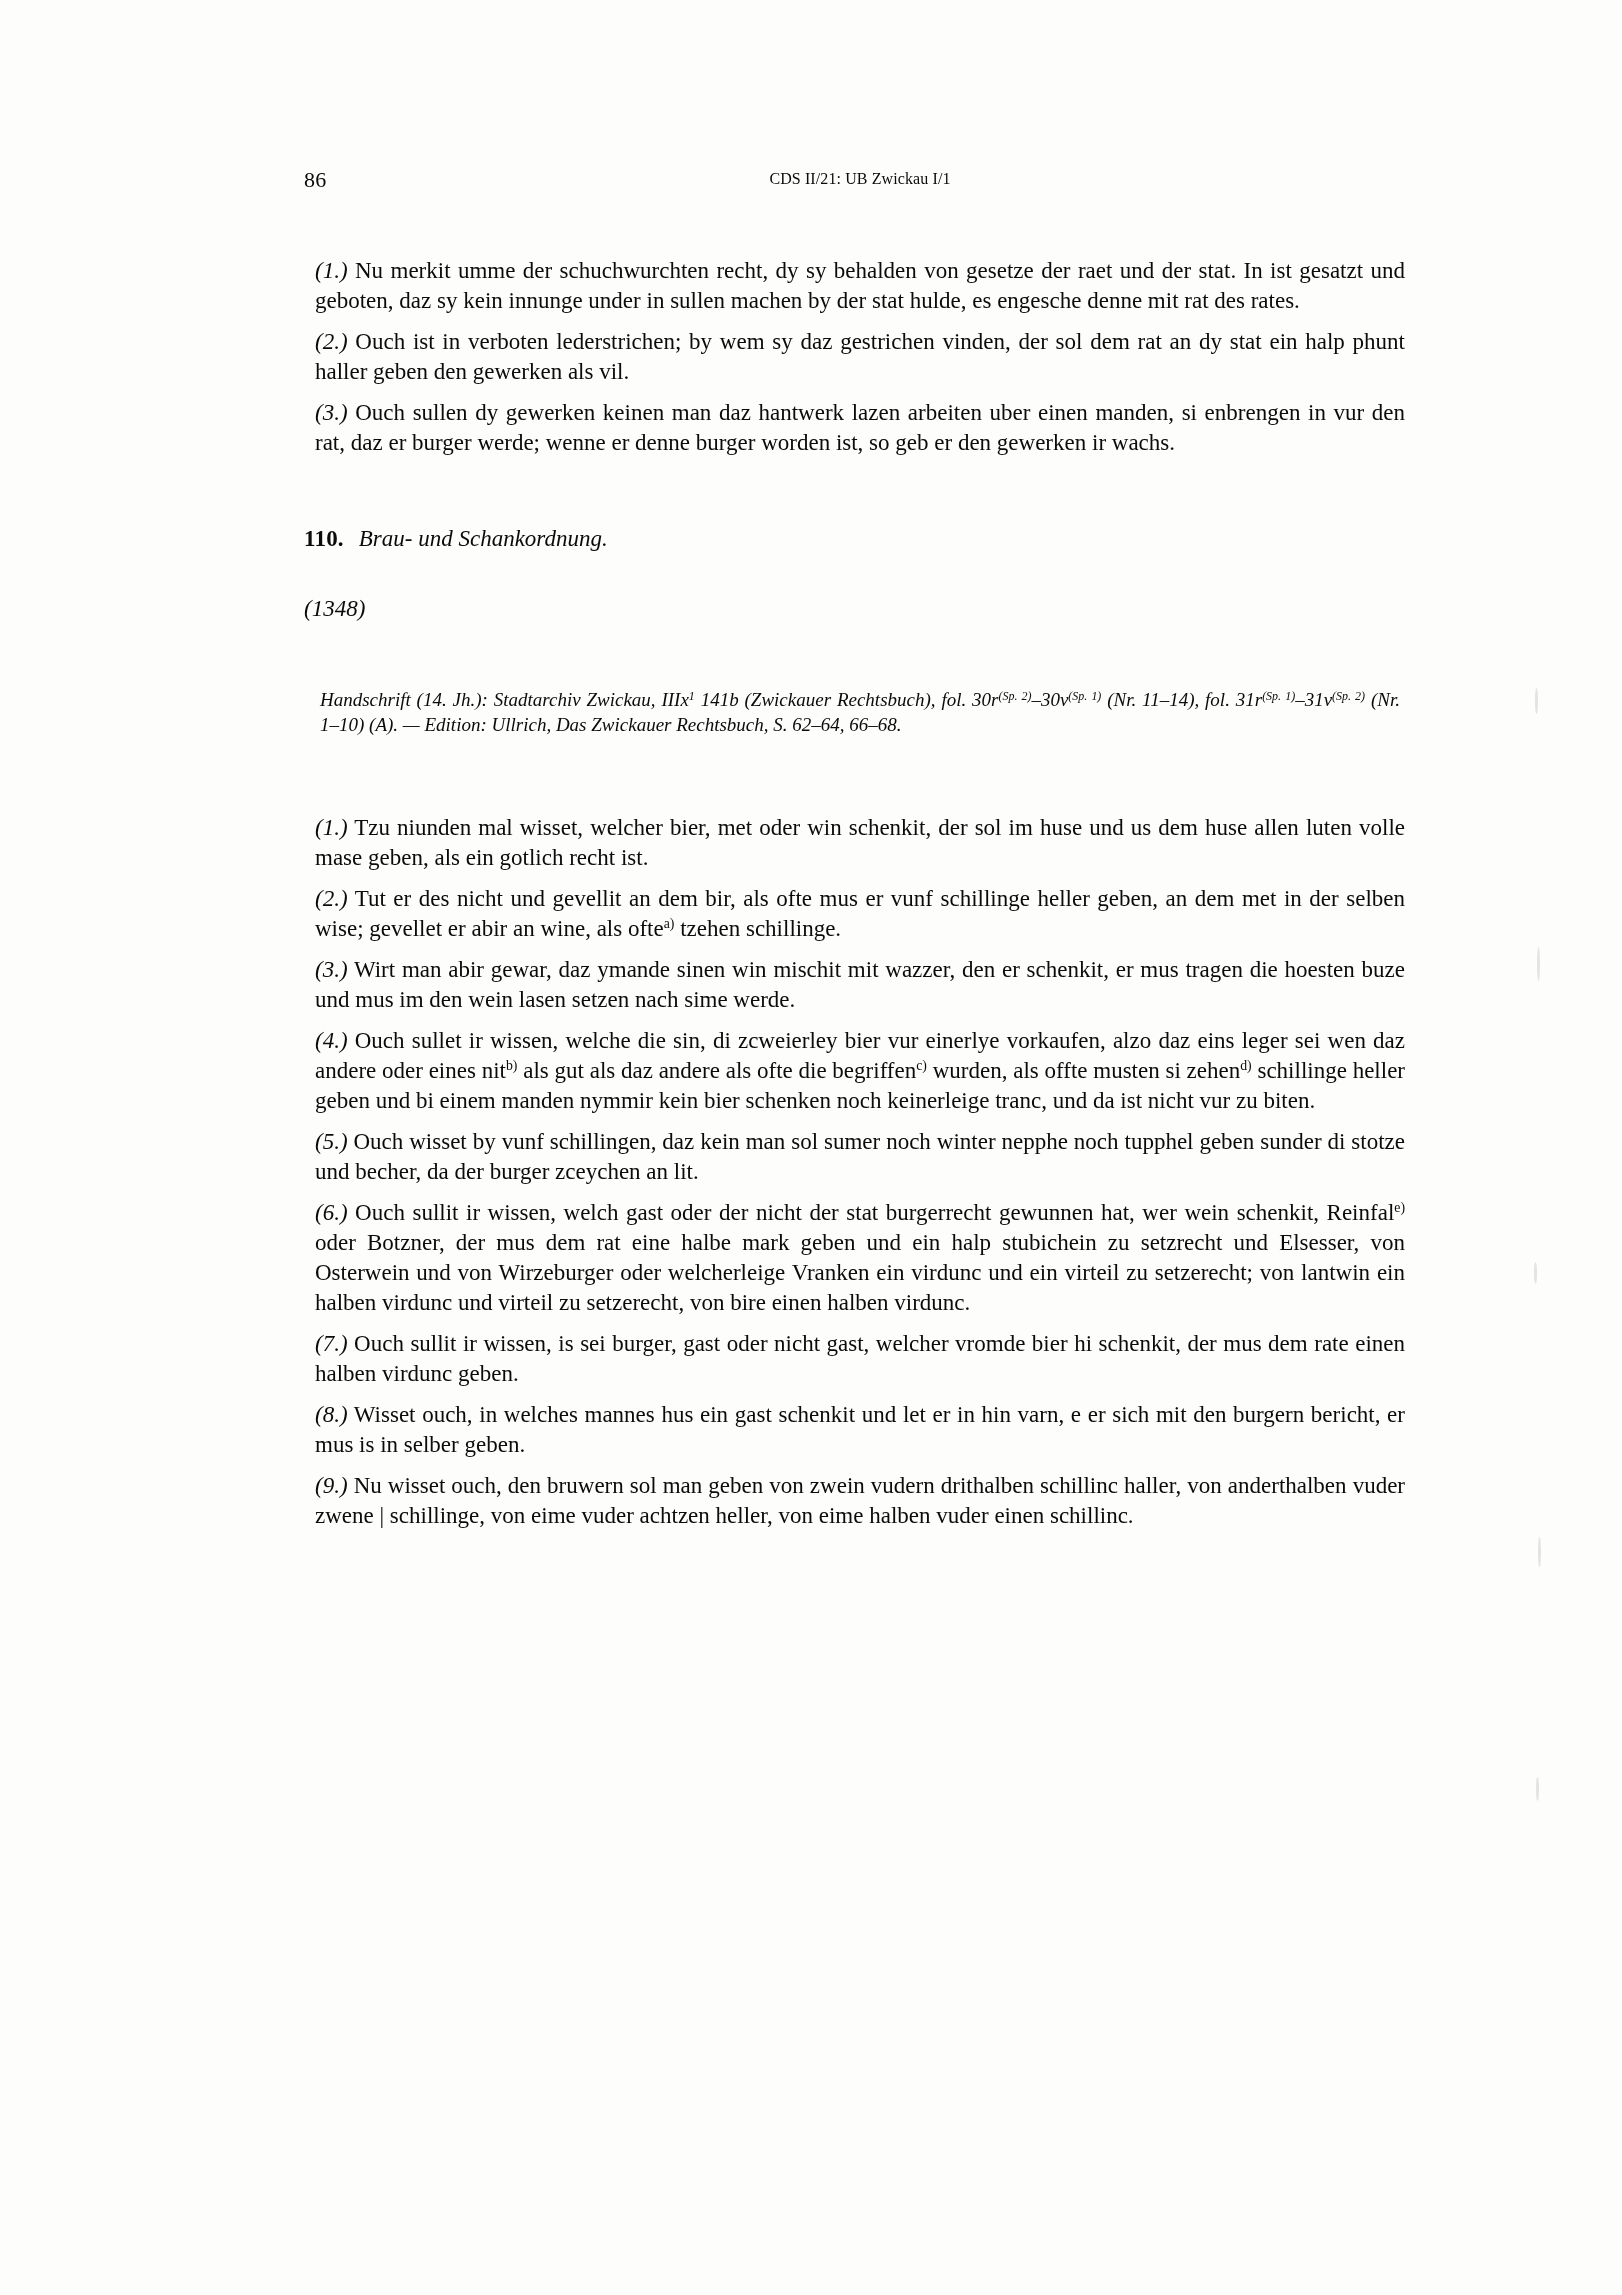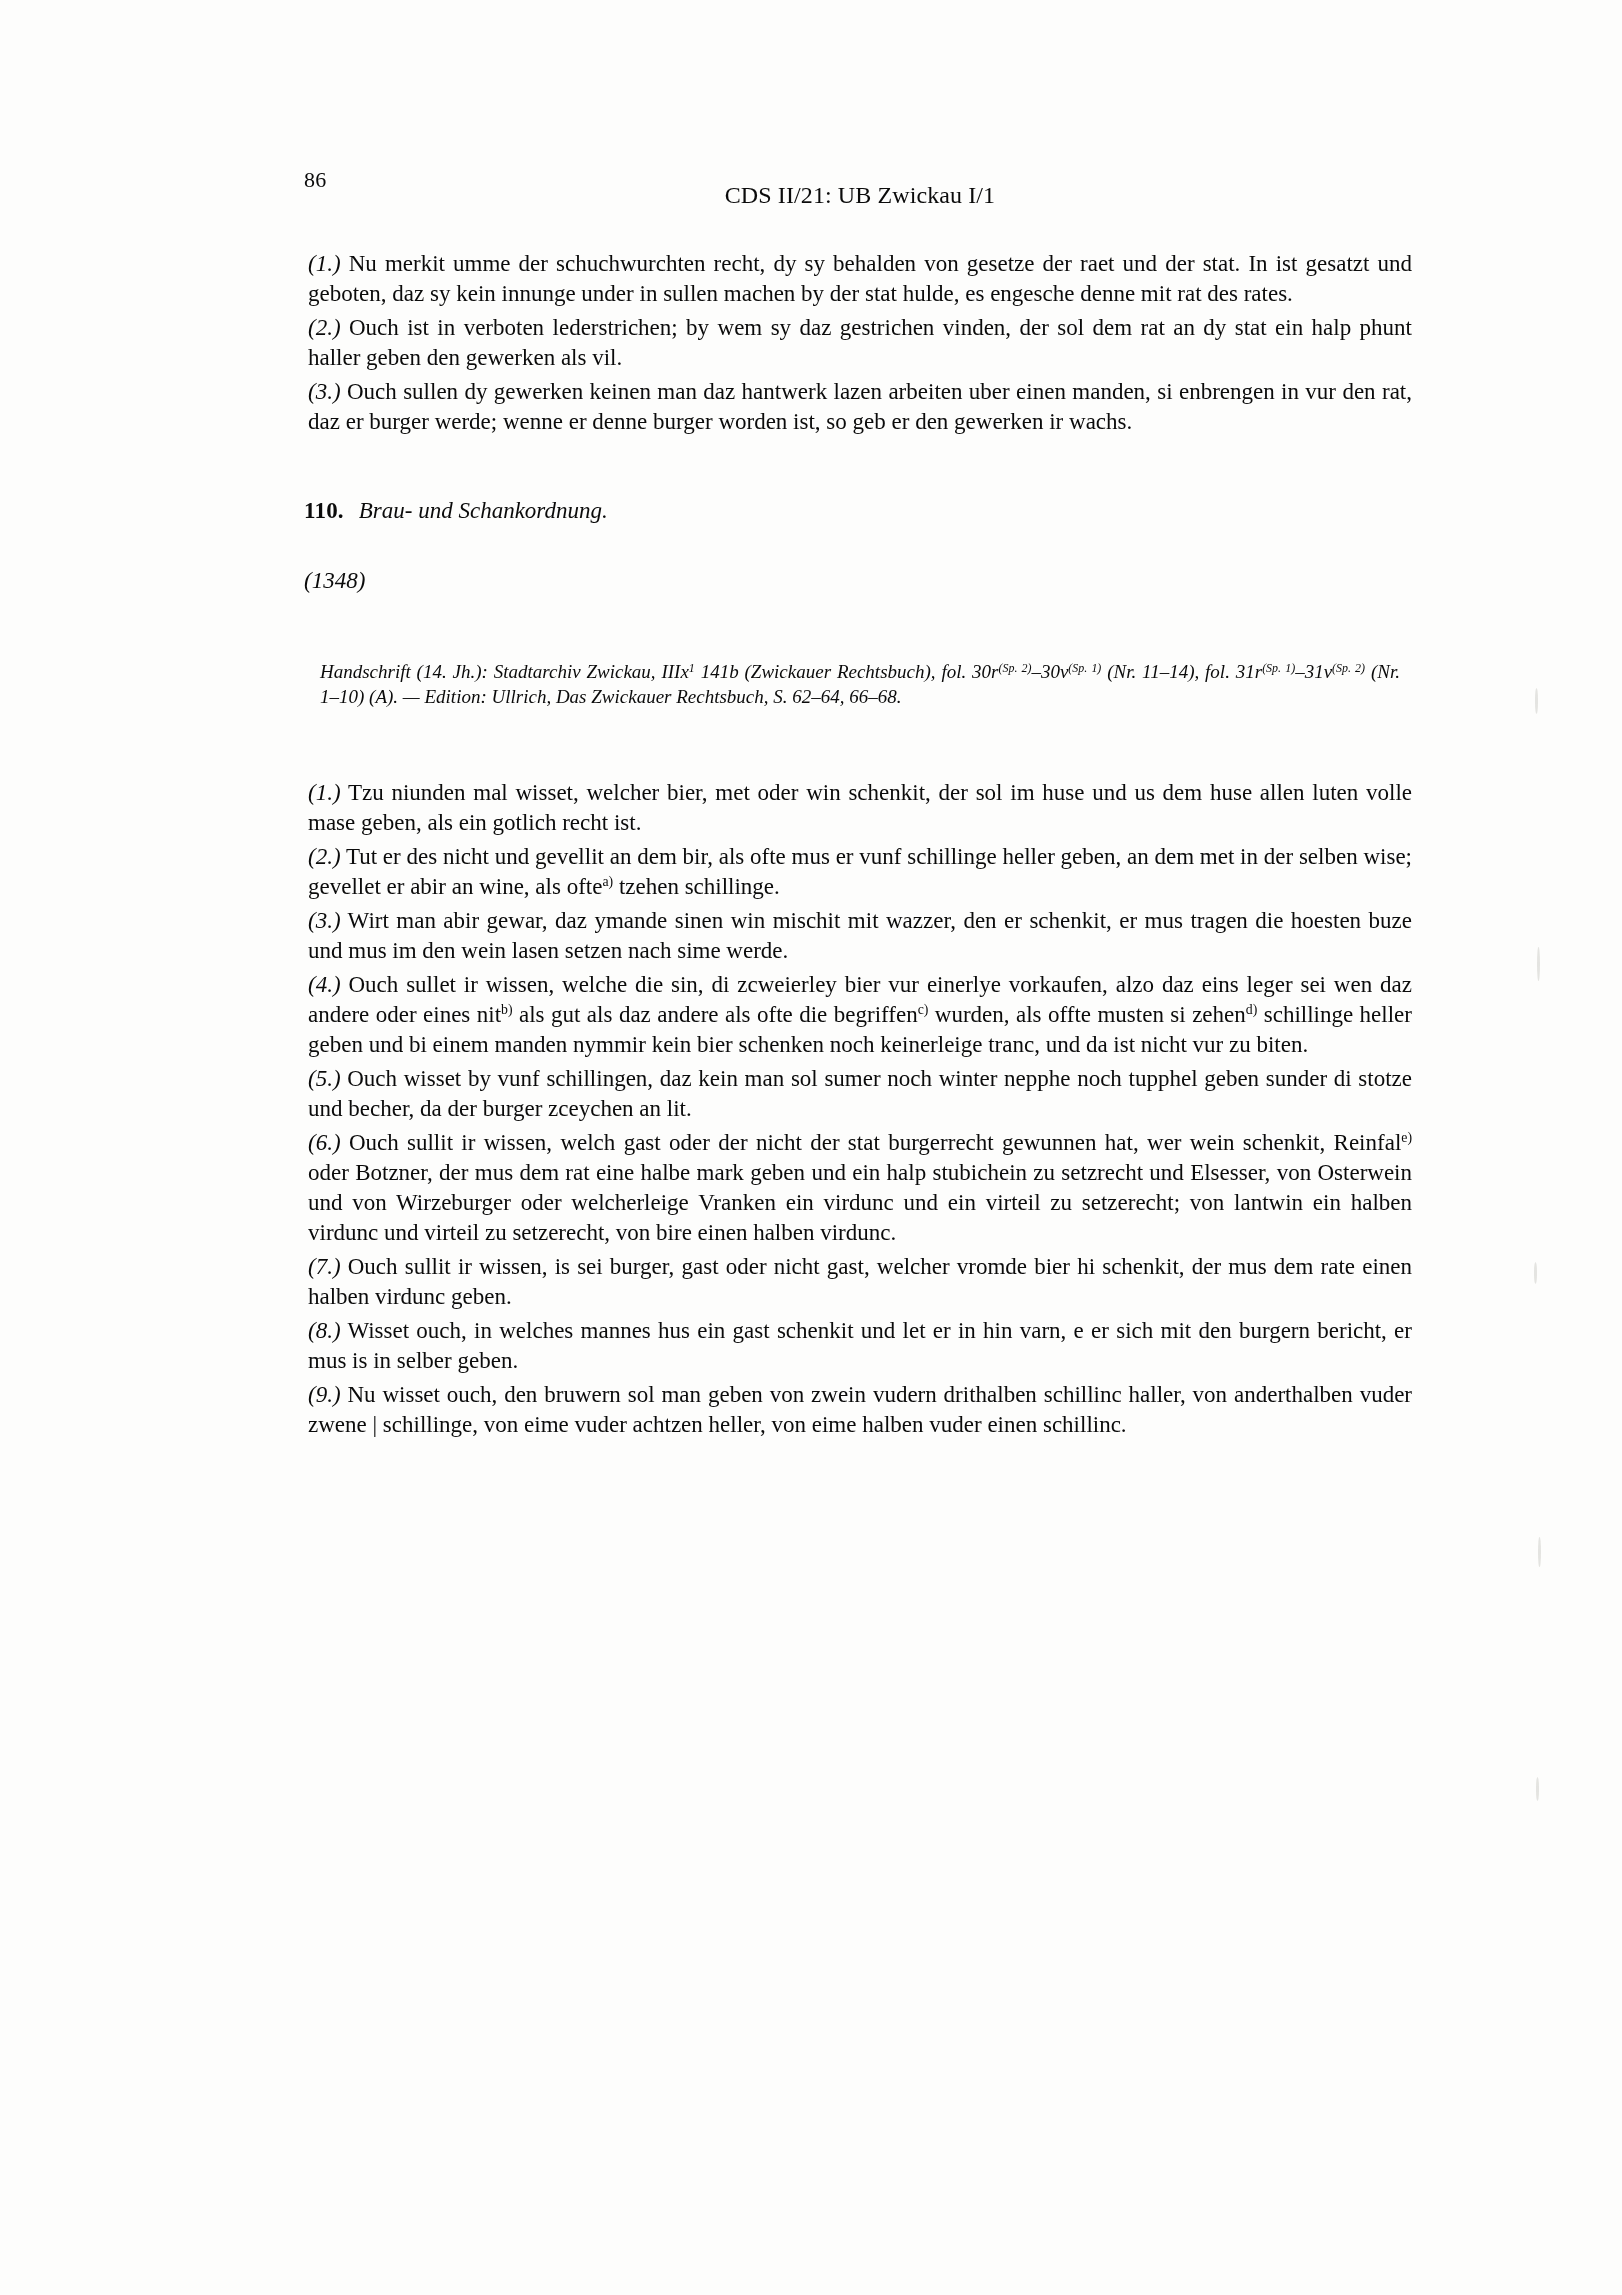--- a/index.html
+++ b/index.html
@@ -33,37 +33,37 @@
     left: 0;
     top: 0;
     font-size: 22px;
     line-height: 1;
     letter-spacing: 0.2px;
   }
   .head-title {
     position: absolute;
     left: 0;
     right: 0;
-    top: 14px;
+    top: 2px;
     text-align: center;
-    font-size: 24px;
+    font-size: 16px;
     line-height: 1;
     letter-spacing: 0.1px;
   }
 
   
   .column {
     position: absolute;
     left: 304px;
     top: 245px;
     width: 1112px;
   }
 
   p.body {
-    margin: 4px;
+    margin: 11px;
     font-size: 23px;
     line-height: 30px;
     text-align: justify;
     text-justify: inter-word;
     hyphens: manual;
     -webkit-hyphens: manual;
   }
 
   
   .num {

